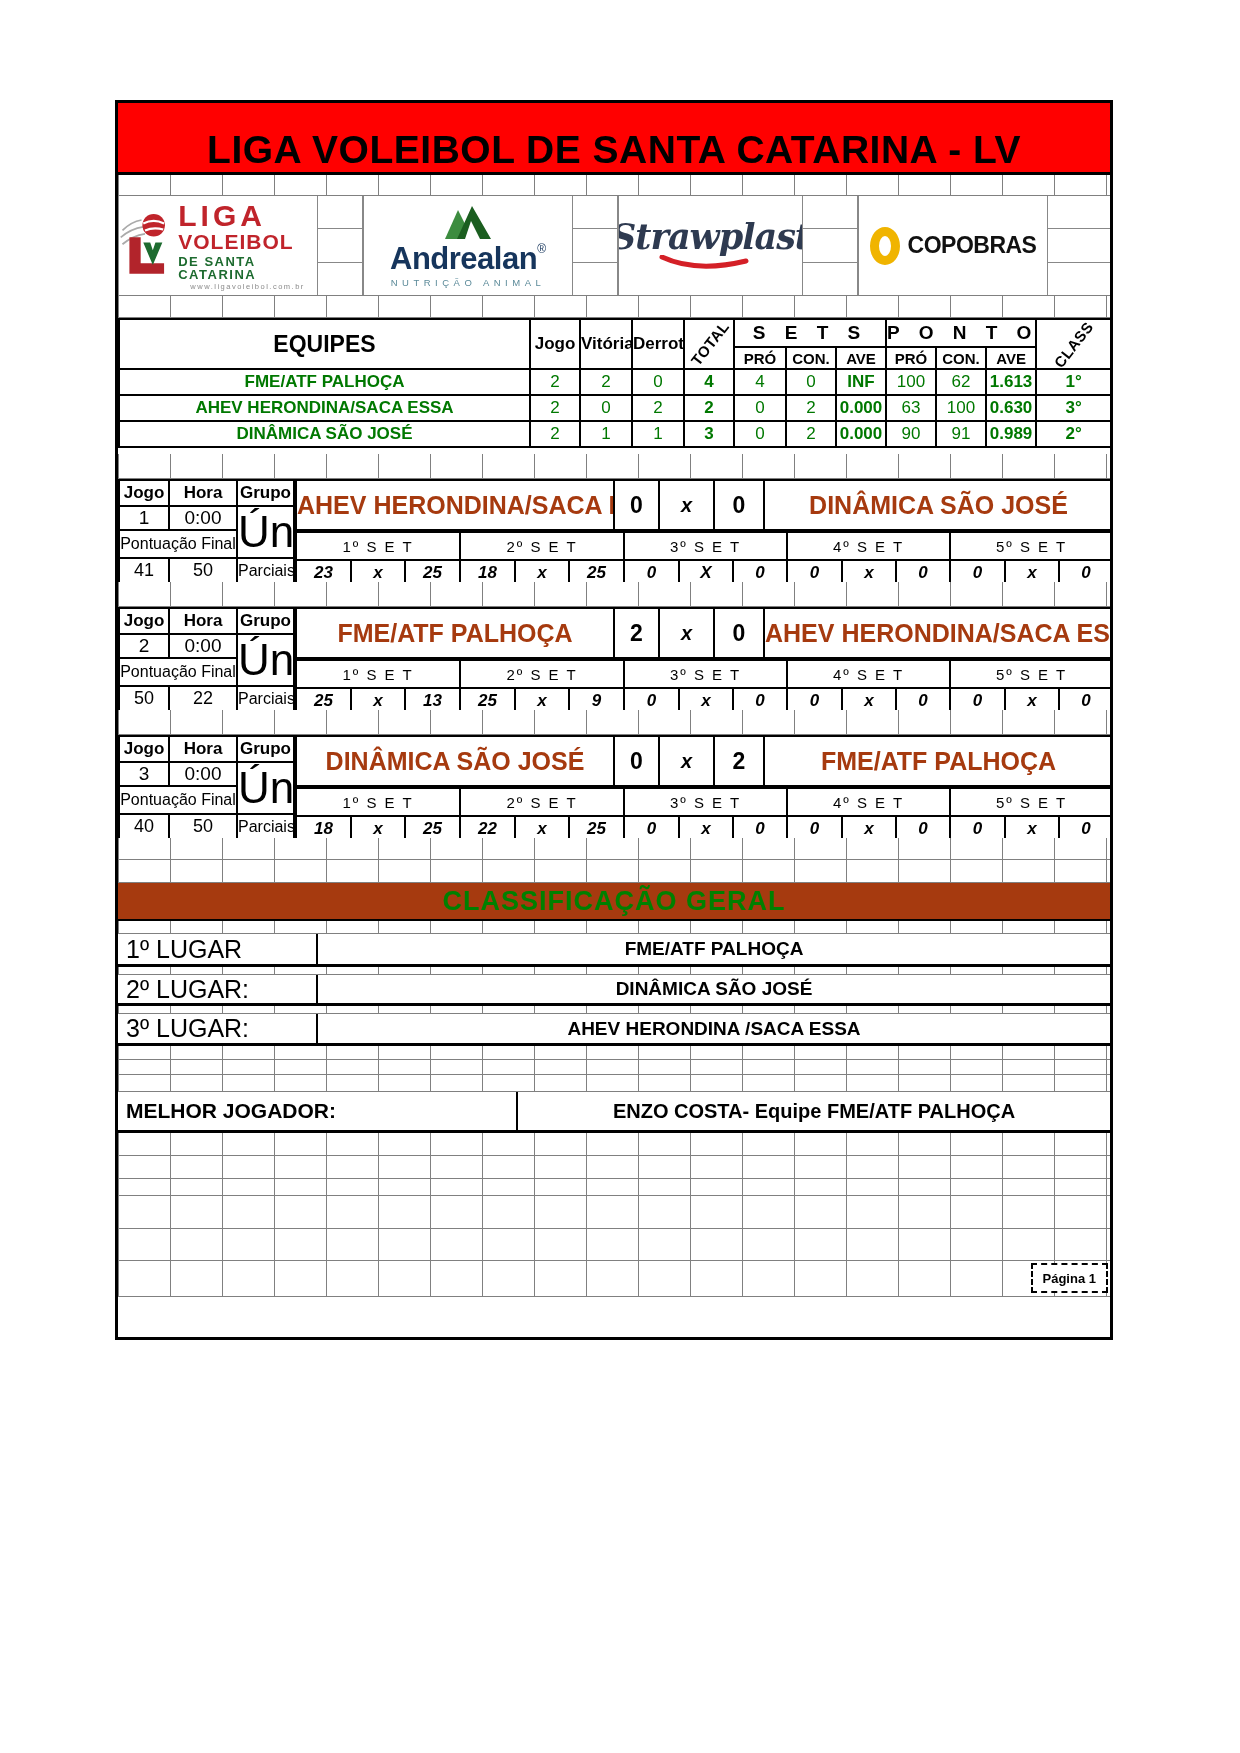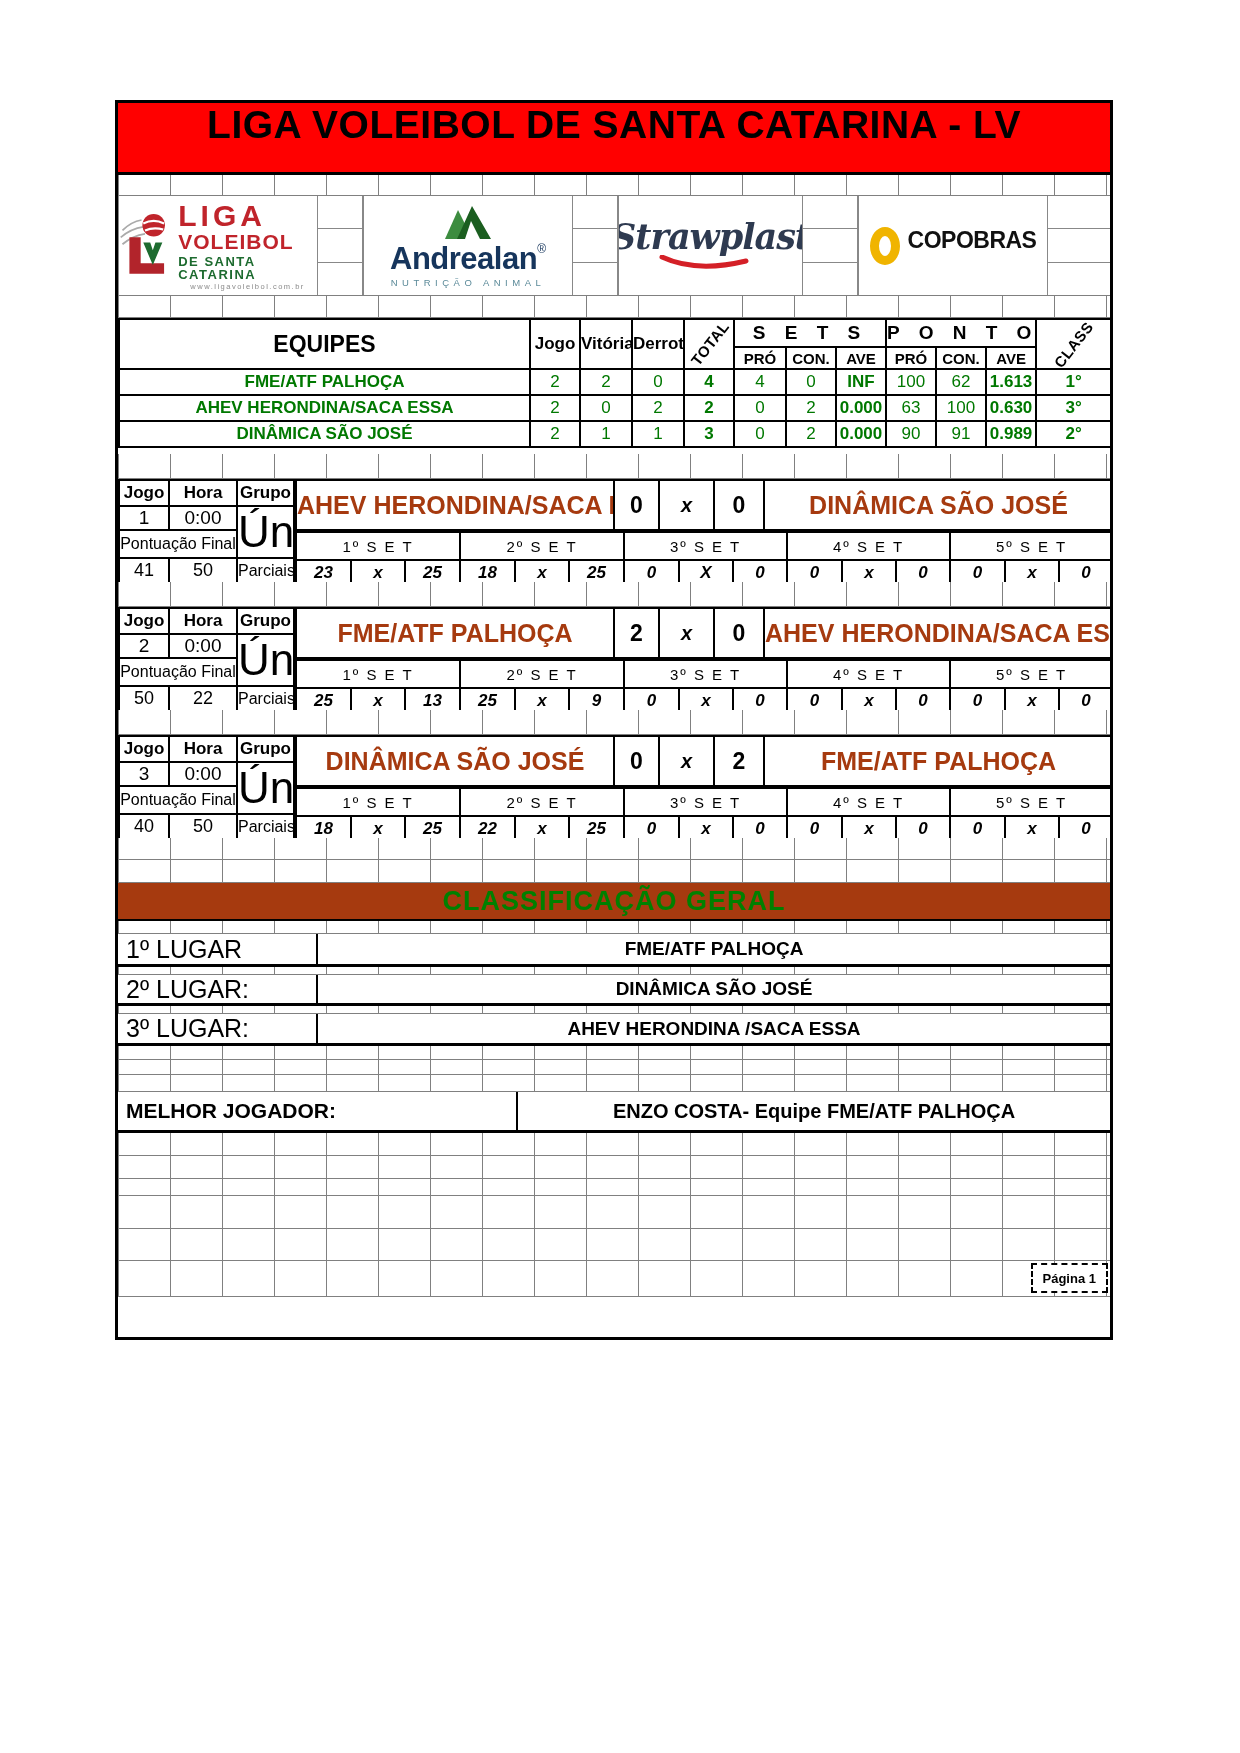--- a/index.html
+++ b/index.html
@@ -1,21 +1,21 @@
 <!DOCTYPE html>
 <html><head>
 <meta charset="utf-8">
 <style>
 *{margin:0;padding:0;box-sizing:border-box}
 html,body{background:#fff}
 body{width:1240px;height:1753px;position:relative;font-family:"Liberation Sans",sans-serif;color:#000}
 .sheet{position:absolute;left:115px;top:100px;width:998px;height:1240px;border:3px solid #000;background:#fff;overflow:hidden}
 
 
-.title-banner{height:72px;background:#ff0000;border-bottom:3px solid #000;display:flex;align-items:flex-start;justify-content:center;font-weight:bold;font-size:39px;letter-spacing:.5px;color:#000;white-space:nowrap;overflow:hidden}
+.title-banner{height:72px;background:#ff0000;border-bottom:3px solid #000;display:flex;align-items:flex-end;justify-content:center;font-weight:bold;font-size:39px;letter-spacing:.5px;color:#000;white-space:nowrap;overflow:hidden}
 .subtitle-row{height:38px;background:#fff;border-bottom:3px solid #000;display:flex;align-items:center;justify-content:center;color:#ff0000;font-weight:bold;font-size:21px;white-space:nowrap;overflow:hidden}
 
 
 .strip{position:relative;border-bottom:1px solid #808080;background-image:repeating-linear-gradient(to right,#808080 0 1px,transparent 1px 52px)}
 
 
 .logos-row{height:100px;display:flex;border-bottom:1px solid #808080;align-items:stretch}
 .logo-cell{border-left:1px solid #888;border-right:1px solid #888;display:flex;align-items:center;justify-content:center;overflow:hidden;background:#fff}
 .logo-gap{display:flex;flex-direction:column;border-right:1px solid #888}
 .logo-gap>div{flex:1;border-bottom:1px solid #888}
@@ -25,21 +25,21 @@
 .liga-l1{color:#c0242b;font-weight:bold;font-size:30px;letter-spacing:4px}
 .liga-l2{color:#c0242b;font-weight:bold;font-size:21px;letter-spacing:1px}
 .liga-l3{color:#1d6b2f;font-weight:bold;font-size:13px;letter-spacing:1.5px;margin-top:3px}
 .liga-url{color:#8a8a8a;font-size:7.5px;letter-spacing:1.5px;text-align:center;margin-top:2px}
 .andre-wrap{text-align:center;line-height:1}
 .andre-name{color:#16355c;font-weight:bold;font-size:31px;letter-spacing:-.5px}
 .andre-reg{font-size:12px;vertical-align:top;color:#16355c}
 .andre-tag{color:#5b8a99;font-size:9.5px;letter-spacing:4.5px;margin-top:4px}
 .straw-wrap{position:relative;text-align:center}
 .straw-name{font-family:"DejaVu Serif",serif;font-style:italic;font-weight:bold;font-size:35px;color:#2e3a50;letter-spacing:-1px}
-.copo-wrap{display:flex;gap:8px}
+.copo-wrap{display:flex;align-items:center;gap:8px}
 .copo-ring{width:30px;height:38px;border:9px solid #f0b400;border-radius:50%}
 .copo-name{font-weight:800;font-size:23px;letter-spacing:-.5px;color:#111}
 
 
 .standings{border-collapse:collapse;table-layout:fixed;width:992px}
 .standings th,.standings td{border:2px solid #000;overflow:hidden;white-space:nowrap;text-align:center;padding:0}
 .standings th{color:#000;background:#fff}
 .th-equipes{font-size:23px;font-weight:bold}
 .th-col{font-size:17px;font-weight:bold}
 .th-group{font-size:19px;font-weight:bold;letter-spacing:7px}

